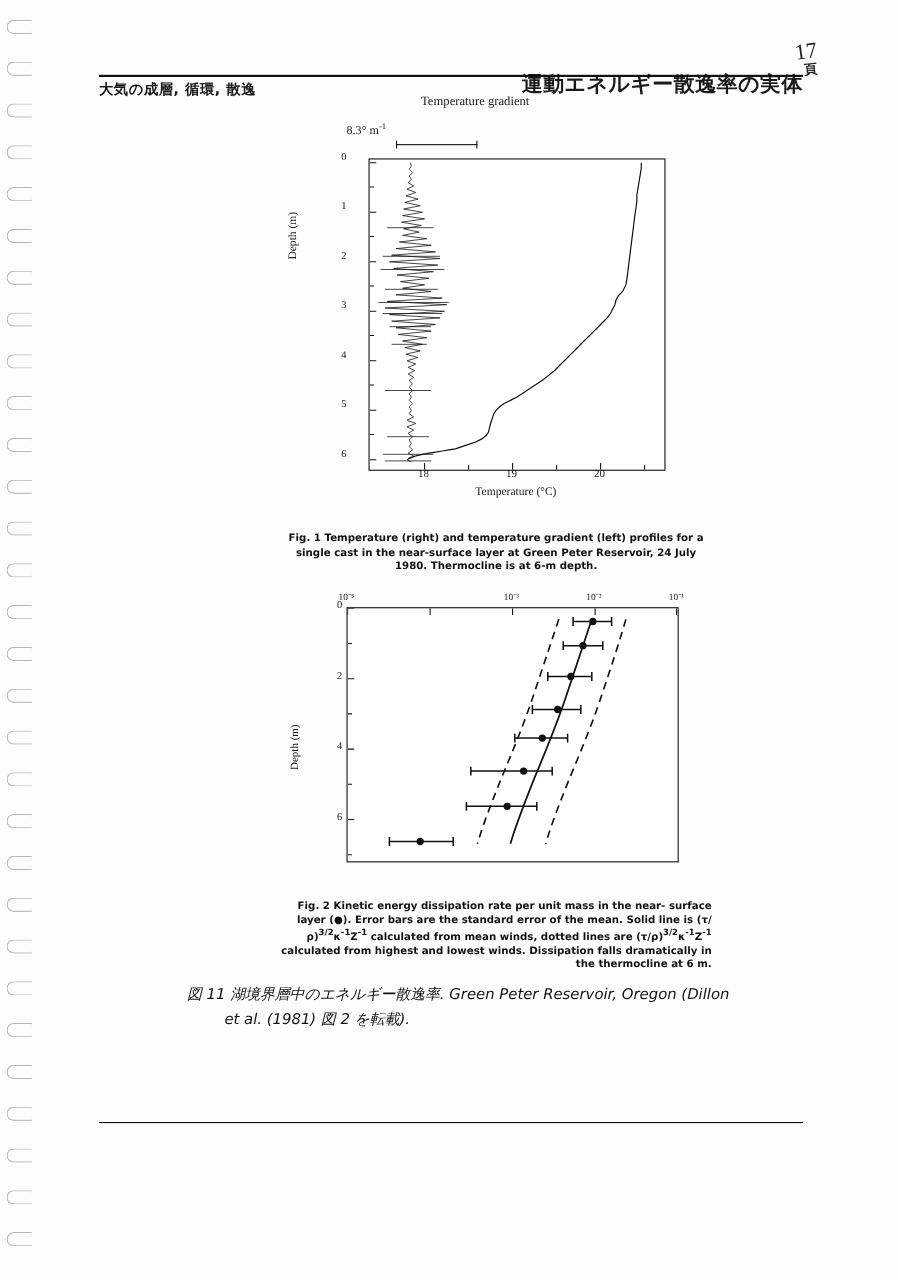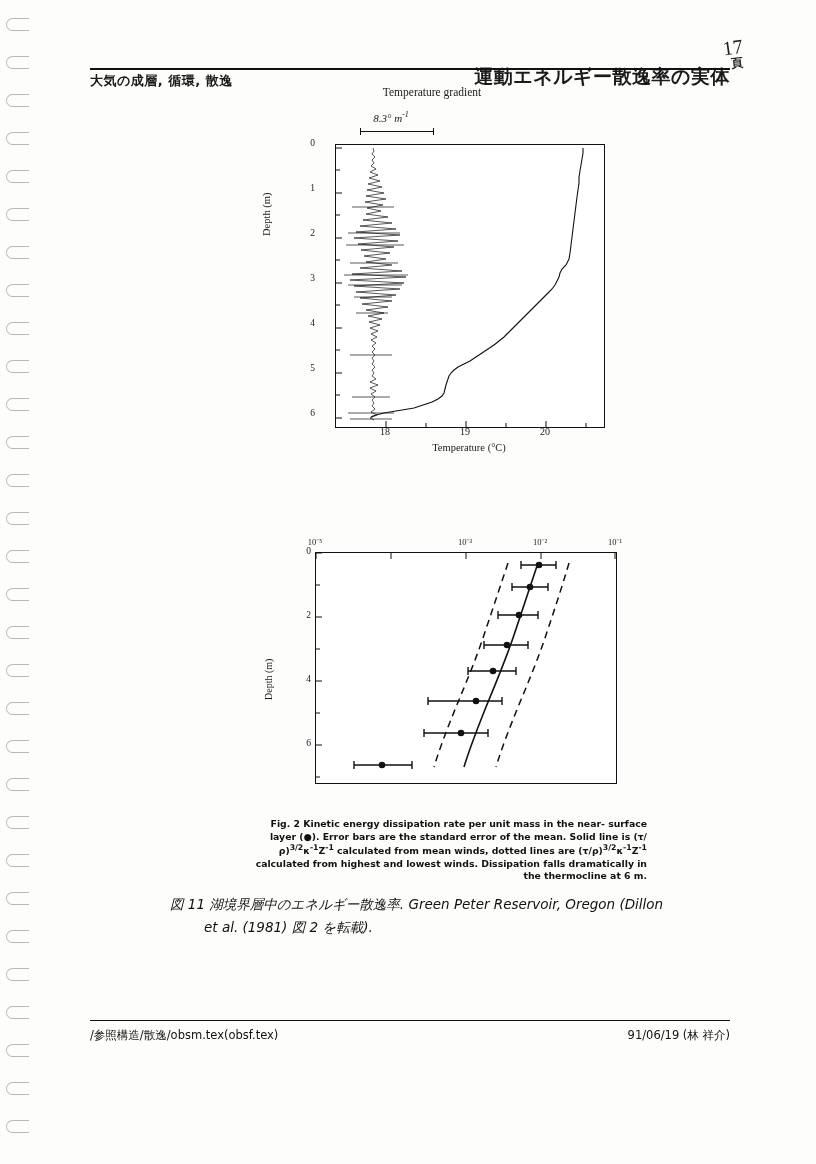--- a/index.html
+++ b/index.html
@@ -51,22 +51,22 @@
   }
   
   .fig1{
     position:absolute;left:195px;top:86px;width:390px;height:390px;
   }
   .fig1 .gradlabel{
     position:absolute;left:52px;top:0;width:250px;text-align:center;
     font-size:11.5px;font-family:"Liberation Serif",serif;
   }
   .fig1 .gradval{
-    position:absolute;left:46px;top:24px;width:180px;text-align:center;
-    font-size:11px;font-family:"Liberation Serif",serif;font-style:italic;
+    position:absolute;left:60px;top:24px;width:180px;text-align:left;
+    font-size:11px;font-family:"Liberation Serif",serif;
   }
   .gradval sup{font-size:8px;}
   .fig1 .arrowbar{
     position:absolute;left:105px;top:42px;width:74px;height:7px;
   }
   .fig1 .arrowbar:before{
     content:"";position:absolute;left:0;top:3px;width:74px;height:1.3px;background:#111;
   }
   .fig1 .arrowbar:after{
     content:"";position:absolute;left:0;top:0;width:1.3px;height:7px;background:#111;
@@ -249,20 +249,24 @@
         </g>
       </svg>
     </div>
 
     <div class="xtick" style="left:117px;top:340px;">18</div>
     <div class="xtick" style="left:197px;top:340px;">19</div>
     <div class="xtick" style="left:277px;top:340px;">20</div>
     <div class="xlab" style="top:356px;">Temperature (°C)</div>
   </div>
 
+  <div class="cap" id="cap1">
+    <span class="lbl">Fig. 1</span>
+    <span>Temperature (right) and temperature gradient (left) profiles for a single cast in the near-surface layer at Green Peter Reservoir, 24 July 1980. Thermocline is at 6-m depth.</span>
+  </div>
 
   <div class="fig2">
 
     <div class="ylab-v" style="top:170px;">Depth (m)</div>
 
     <div class="xtick2" style="left:43px;top:6px;">10⁻⁵</div>
     <div class="xtick2" style="left:118px;top:6px;margin-top:44px;">10⁻⁴</div>
     <div class="xtick2" style="left:193px;top:6px;">10⁻³</div>
     <div class="xtick2" style="left:268px;top:6px;">10⁻²</div>
     <div class="xtick2" style="left:343px;top:6px;">10⁻¹</div>
@@ -352,18 +356,14 @@
     <span>lines are (τ/ρ)</span><sup>3/2</sup><span>κ</span><sup>-1</sup><span>Z</span><sup>-1</sup><span> calculated from highest and lowest winds.</span>
     <span>Dissipation falls dramatically in the thermocline at 6 m.</span>
   </div>
 
   <div class="jcap">
     <span>図 11  湖境界層中のエネルギー散逸率. Green Peter Reservoir, Oregon (Dillon</span>
     <span class="l2">et al. (1981) 図 2 を転載).</span>
   </div>
 
   <div class="foot-rule"></div>
-  <div class="foot">
-    <div>/参照構造/散逸/obsm.tex(obsf.tex)</div>
-    <div>91/06/19 (林 祥介)</div>
-  </div>
 
 </div>
 
 </body></html>

